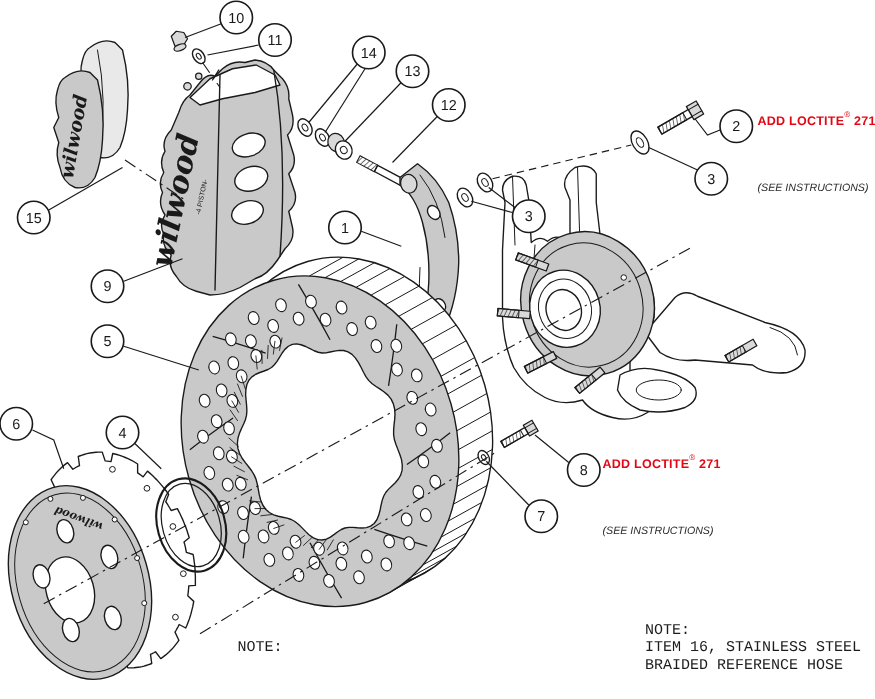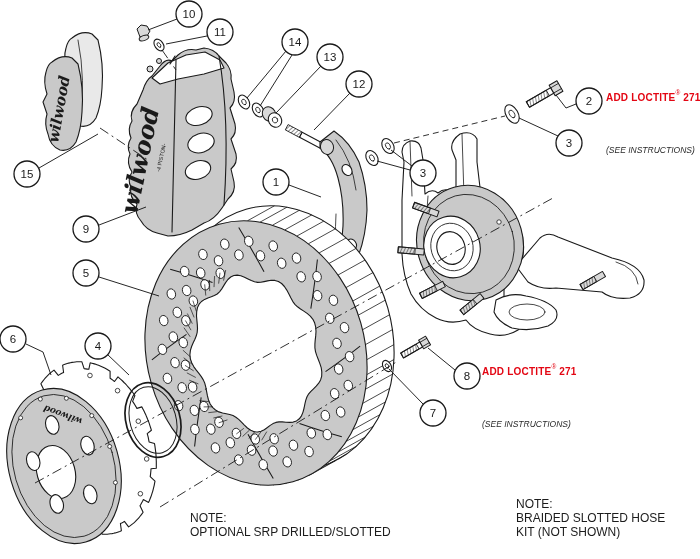--- a/index.html
+++ b/index.html
@@ -14,21 +14,21 @@
   .fillm{fill:#d9d9d9;stroke:#1a1a1a;stroke-width:1;stroke-linejoin:round;}
   .thin{stroke-width:0.8;}
   .axis{fill:none;stroke:#1a1a1a;stroke-width:0.9;stroke-dasharray:10 4 2 4;}
   .dash{fill:none;stroke:#1a1a1a;stroke-width:0.9;stroke-dasharray:6 4;}
   #leaders polyline{fill:none;stroke:#1a1a1a;stroke-width:0.95;}
   #callouts circle{fill:#fff;stroke:#1a1a1a;stroke-width:1.3;}
   #callouts text{font-family:"Liberation Sans",sans-serif;font-size:11.5px;fill:#1a1a1a;
                  text-anchor:middle;}
   .script{font-family:"DejaVu Serif",serif;font-style:italic;font-weight:bold;fill:#1a1a1a;}
   .tinytxt{font-family:"Liberation Sans",sans-serif;fill:#1a1a1a;}
-  .note{position:absolute;font-size:12px;line-height:14px;color:#1c1c1c;white-space:nowrap;}
+  .note{position:absolute;font-size:12px;line-height:14px;color:#1c1c1c;white-space:nowrap;font-family:Liberation Mono, monospace;}
   .loctite{position:absolute;white-space:nowrap;}
   .loctite .l1{font-size:10px;font-weight:bold;color:#e30613;letter-spacing:0.2px;}
   .loctite sup{font-size:6.5px;color:#e30613;}
   .loctite .l2{font-size:8.5px;font-style:italic;color:#2a2a2a;margin-top:40px;}
   #holes ellipse{fill:#fff;stroke:#1a1a1a;stroke-width:0.85;}
   #vanes line{stroke:#1a1a1a;stroke-width:0.8;}
   #slots path{fill:none;stroke:#1a1a1a;stroke-width:1.05;}
   #hatch line{stroke:#1a1a1a;stroke-width:0.7;}
 </style>
 </head>
@@ -420,19 +420,18 @@
   <span class="l1">ADD LOCTITE</span><sup>®</sup><span class="l1"> 271</span>
   <div class="l2">(SEE INSTRUCTIONS)</div>
 </div>
 <div class="loctite" style="left: 482px; top: 361px;">
   <span class="l1">ADD LOCTITE</span><sup>®</sup><span class="l1"> 271</span>
   <div class="l2">(SEE INSTRUCTIONS)</div>
 </div>
 
 <div class="note" style="left: 190px; top: 511px;">
   <div>NOTE:</div>
-  <div>OPTIONAL SRP DRILLED/SLOTTED</div>
 </div>
 <div class="note" style="left: 516px; top: 497px;">
   <div>NOTE:</div>
-  <div>BRAIDED SLOTTED HOSE</div>
-  <div>KIT (NOT SHOWN)</div>
+  <div>ITEM 16, STAINLESS STEEL</div>
+  <div>BRAIDED REFERENCE HOSE</div>
 </div>
 
 </body></html>

